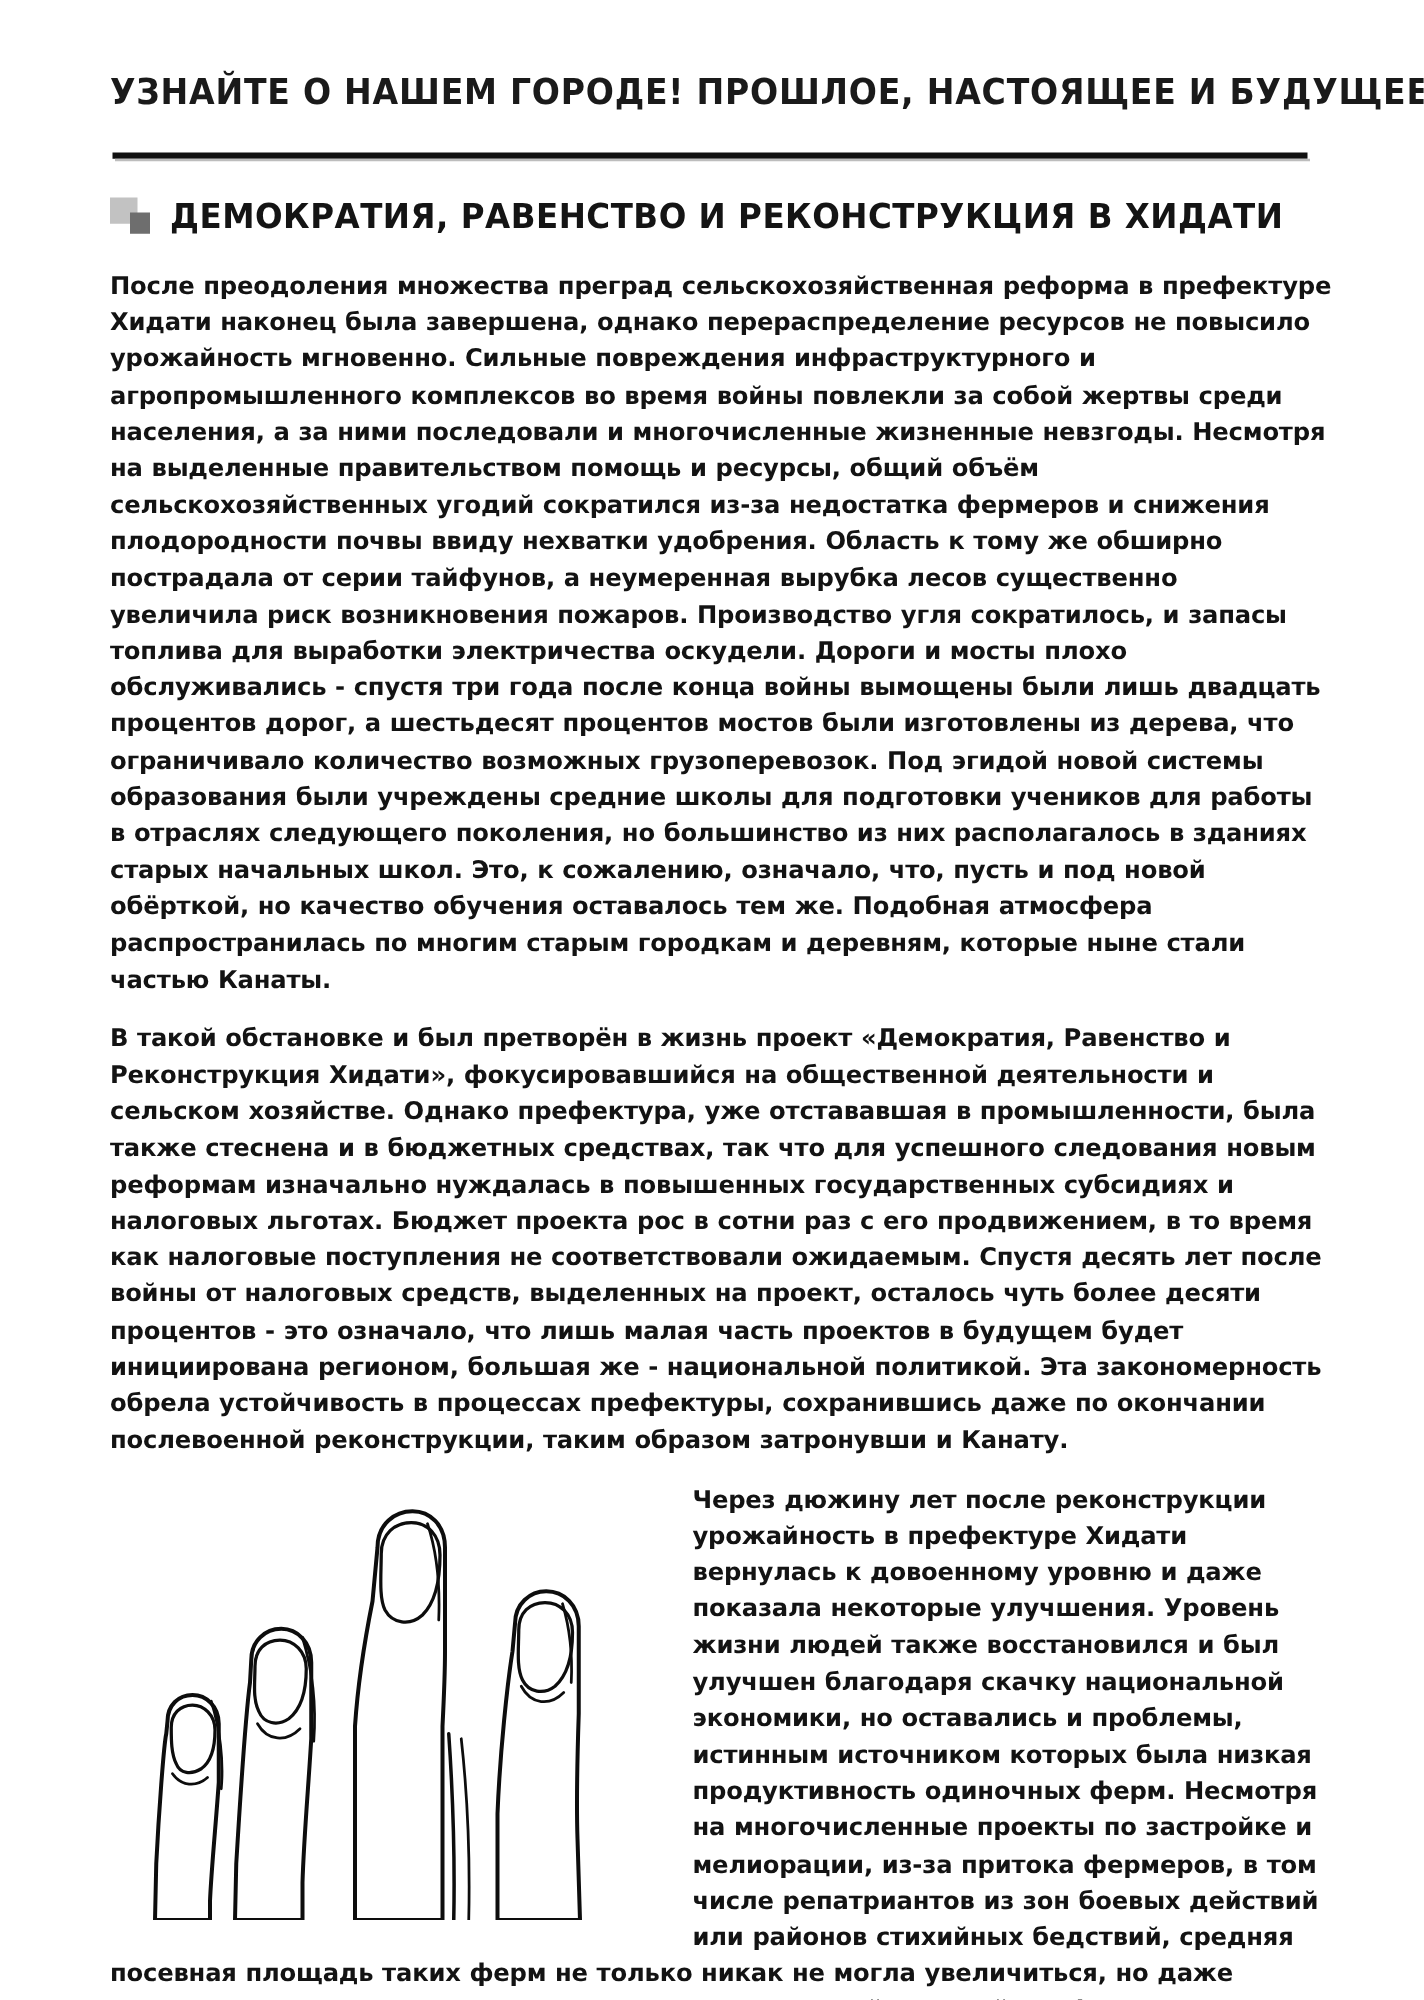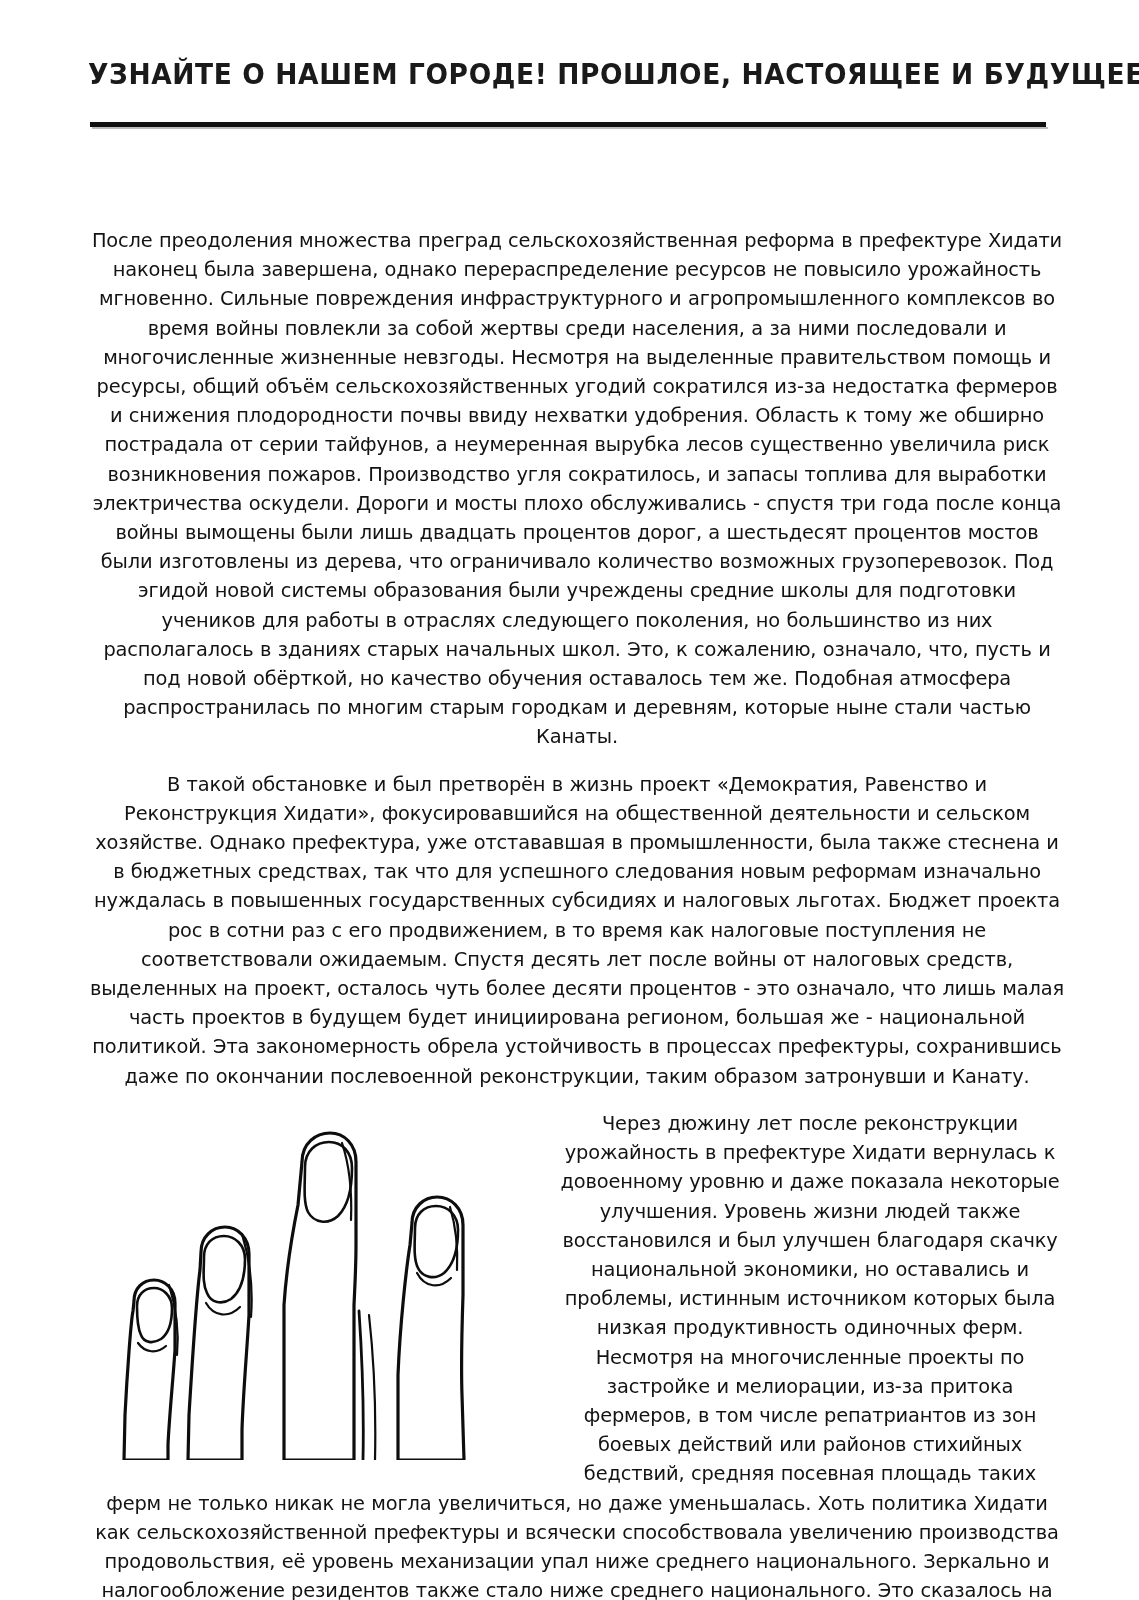--- a/index.html
+++ b/index.html
@@ -102,28 +102,29 @@
   }
 
   
   .article {
     position: absolute;
     left: 88px;
     top: 214px;
     width: 978px;
   }
   .article p {
-    margin: 12px 0 18px 0;
+    margin: 0 0 18px 0;
     font-family: "DejaVu Sans", sans-serif;
     font-size: 19.4px;
     line-height: 29.2px;
     color: #131313;
-    text-align: center;
+    text-align: left;
     letter-spacing: -0.15px;
     word-spacing: 0.4px;
+    font-weight: bold;
   }
   .article p:last-child {
     margin-bottom: 0;
   }
 
   
   .hand-figure {
     float: left;
     width: 430px;
     height: 345px;
@@ -139,20 +140,27 @@
 </head>
 <body>
 
 <div class="page">
 
   <div class="masthead">
     <div class="masthead-title">УЗНАЙТЕ О НАШЕМ ГОРОДЕ! ПРОШЛОЕ, НАСТОЯЩЕЕ И БУДУЩЕЕ КАНАТЫ.</div>
   </div>
   <div class="masthead-rule"></div>
 
+  <div class="section-head">
+    <span class="bullet-mark">
+      <span class="sq-light"></span>
+      <span class="sq-dark"></span>
+    </span>
+    <span class="section-title">ДЕМОКРАТИЯ, РАВЕНСТВО И РЕКОНСТРУКЦИЯ В ХИДАТИ</span>
+  </div>
 
   <div class="article">
 
     <p>После преодоления множества преград сельскохозяйственная реформа в префектуре Хидати наконец была завершена, однако перераспределение ресурсов не повысило урожайность мгновенно. Сильные повреждения инфраструктурного и агропромышленного комплексов во время войны повлекли за собой жертвы среди населения, а за ними последовали и многочисленные жизненные невзгоды. Несмотря на выделенные правительством помощь и ресурсы, общий объём сельскохозяйственных угодий сократился из-за недостатка фермеров и снижения плодородности почвы ввиду нехватки удобрения. Область к тому же обширно пострадала от серии тайфунов, а неумеренная вырубка лесов существенно увеличила риск возникновения пожаров. Производство угля сократилось, и запасы топлива для выработки электричества оскудели. Дороги и мосты плохо обслуживались - спустя три года после конца войны вымощены были лишь двадцать процентов дорог, а шестьдесят процентов мостов были изготовлены из дерева, что ограничивало количество возможных грузоперевозок. Под эгидой новой системы образования были учреждены средние школы для подготовки учеников для работы в отраслях следующего поколения, но большинство из них располагалось в зданиях старых начальных школ. Это, к сожалению, означало, что, пусть и под новой обёрткой, но качество обучения оставалось тем же. Подобная атмосфера распространилась по многим старым городкам и деревням, которые ныне стали частью Канаты.</p>
 
     <p>В такой обстановке и был претворён в жизнь проект «Демократия, Равенство и Реконструкция Хидати», фокусировавшийся на общественной деятельности и сельском хозяйстве. Однако префектура, уже отстававшая в промышленности, была также стеснена и в бюджетных средствах, так что для успешного следования новым реформам изначально нуждалась в повышенных государственных субсидиях и налоговых льготах. Бюджет проекта рос в сотни раз с его продвижением, в то время как налоговые поступления не соответствовали ожидаемым. Спустя десять лет после войны от налоговых средств, выделенных на проект, осталось чуть более десяти процентов - это означало, что лишь малая часть проектов в будущем будет инициирована регионом, большая же - национальной политикой. Эта закономерность обрела устойчивость в процессах префектуры, сохранившись даже по окончании послевоенной реконструкции, таким образом затронувши и Канату.</p>
 
     <div class="hand-figure">
       <svg viewBox="0 0 430 345" xmlns="http://www.w3.org/2000/svg">
         <g fill="#ffffff" stroke="#0d0d0d" stroke-width="3.2" stroke-linecap="round" stroke-linejoin="round">

